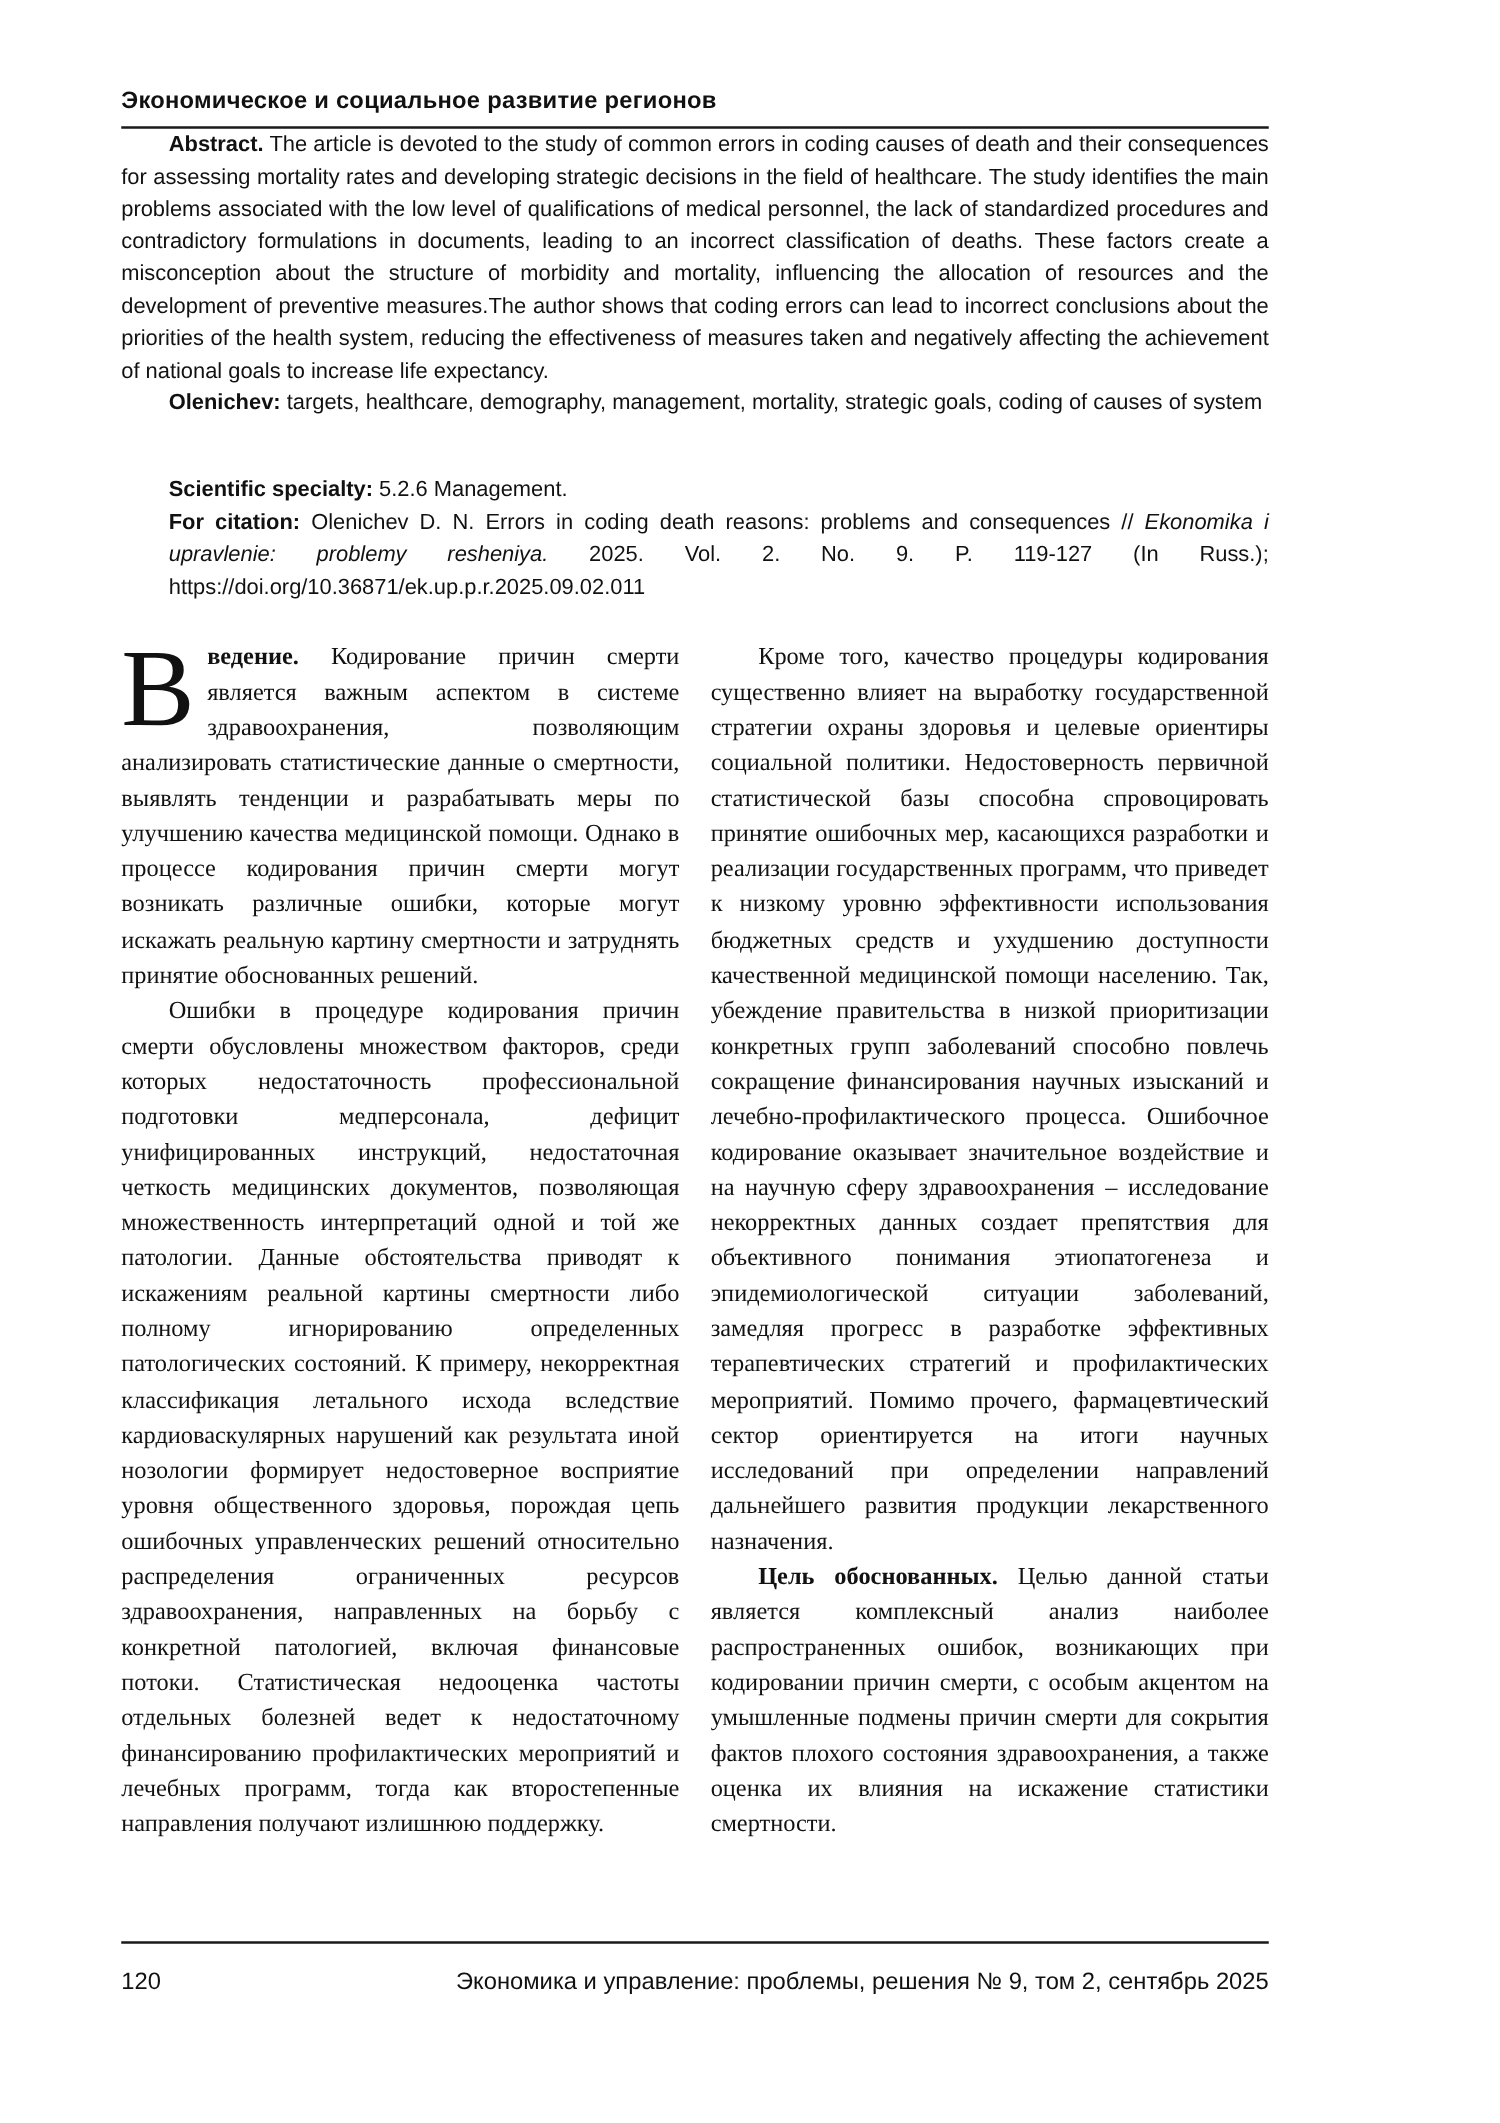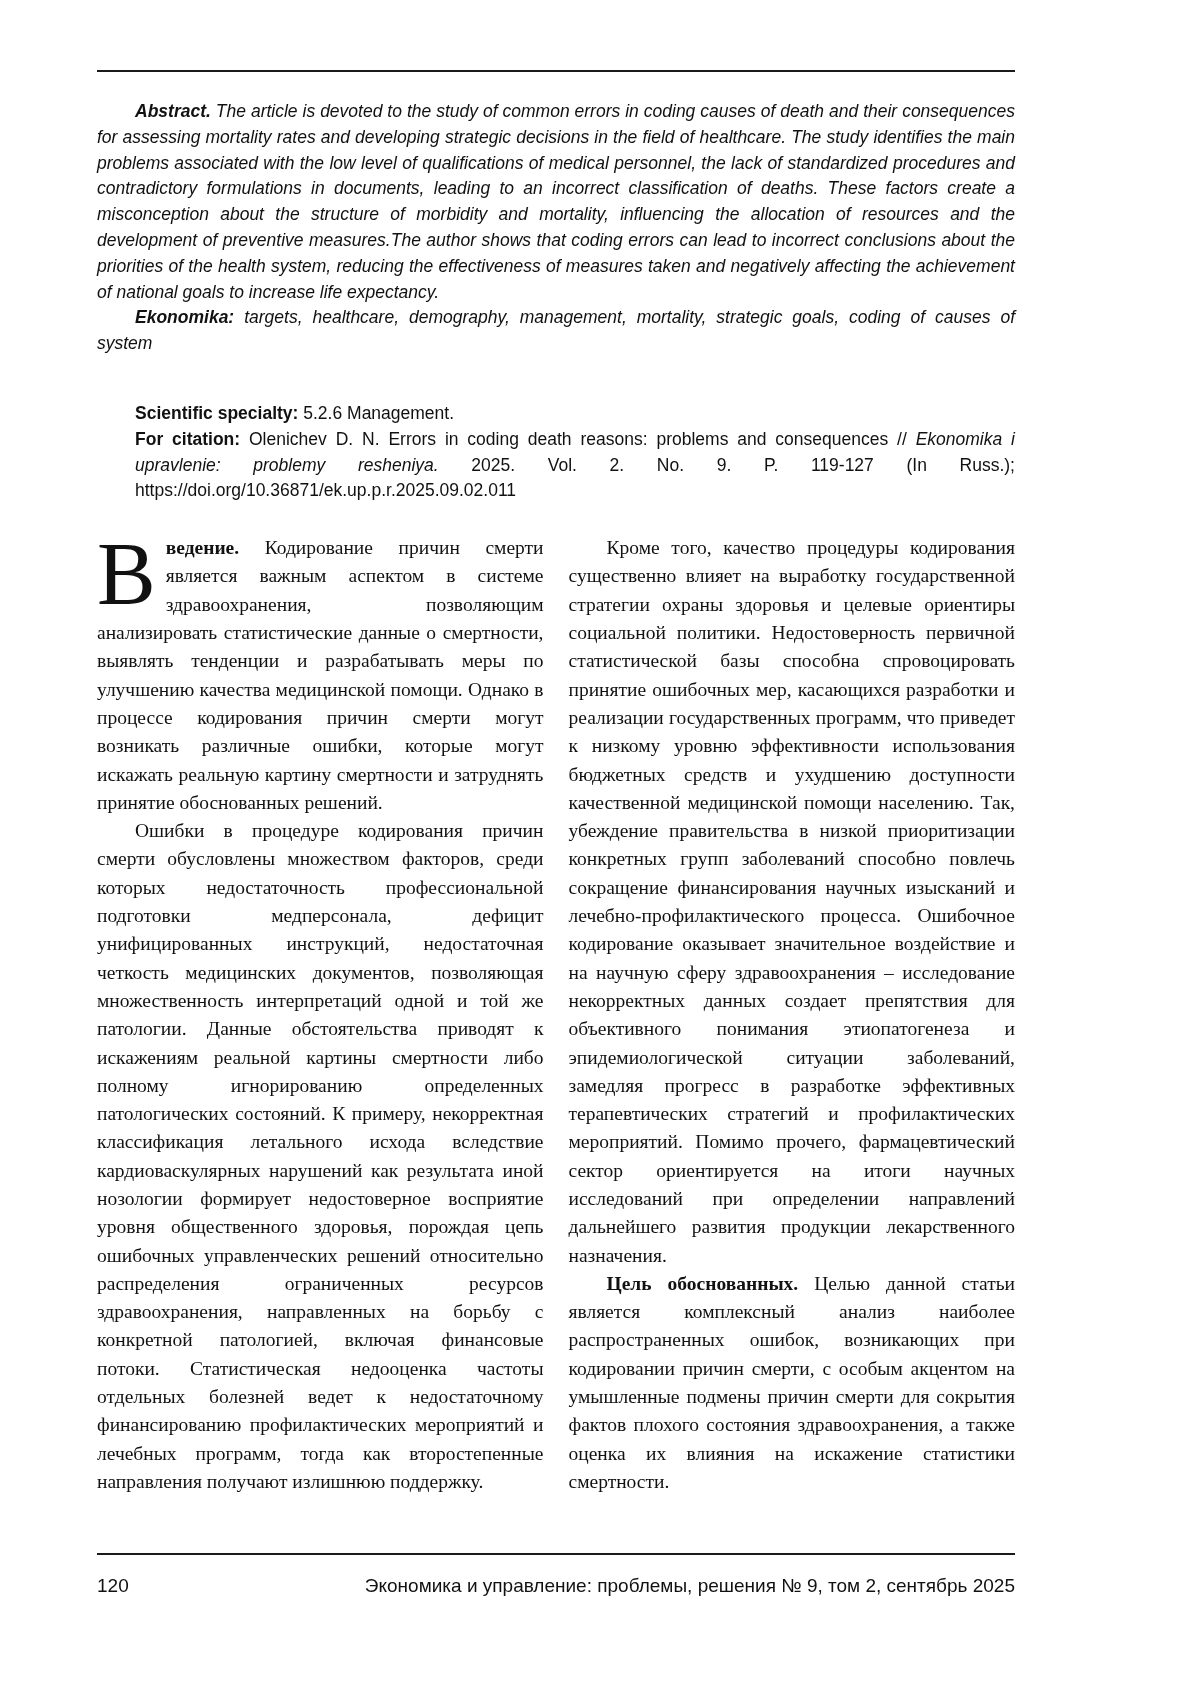--- a/index.html
+++ b/index.html
@@ -30,22 +30,20 @@
     background: #1a1a1a;
     width: 100%;
   }
   .front-matter {
     font-family: "Liberation Sans", sans-serif;
     font-size: 17.5px;
     line-height: 25.8px;
     text-align: justify;
   }
   .abstract-block {
-    margin-top: 27px;
-    font-style: italic;
   }
   .abstract-block p { text-indent: 38px; }
   .b { font-weight: bold; }
   .specialty-block {
     margin-top: 44px;
     margin-left: 38px;
     font-style: normal;
   }
   .citation-block {
     margin-left: 38px;
@@ -85,26 +83,27 @@
     padding-top: 20px;
     font-family: "Liberation Sans", sans-serif;
     font-size: 19px;
   }
 </style>
 </head>
 <body>
 
 <div class="page">
 
+  <div class="running-header">Экономическое и социальное развитие регионов</div>
   <div class="rule"></div>
 
   <div class="front-matter">
     <div class="abstract-block">
       <p><span class="b">Abstract.</span><span> The article is devoted to the study of common errors in coding causes of death and their consequences for assessing mortality rates and developing strategic decisions in the field of healthcare. The study identifies the main problems associated with the low level of qualifications of medical personnel, the lack of standardized procedures and contradictory formulations in documents, leading to an incorrect classification of deaths. These factors create a misconception about the structure of morbidity and mortality, influencing the allocation of resources and the development of preventive measures.The author shows that coding errors can lead to incorrect conclusions about the priorities of the health system, reducing the effectiveness of measures taken and negatively affecting the achievement of national goals to increase life expectancy.</span></p>
-      <p><span class="b">Ekonomika:</span><span> targets, healthcare, demography, management, mortality, strategic goals, coding of causes of system</span></p>
+      <p><span class="b">Olenichev:</span><span> targets, healthcare, demography, management, mortality, strategic goals, coding of causes of system</span></p>
     </div>
 
     <div class="specialty-block">
       <p><span class="b">Scientific specialty:</span><span> 5.2.6 Management.</span></p>
     </div>
 
     <div class="citation-block">
       <p><span class="b">For citation:</span><span> Olenichev D. N. Errors in coding death reasons: problems and consequences // </span><span class="journal-italic">Ekonomika i upravlenie: problemy resheniya.</span><span> 2025. Vol. 2. No. 9. P. 119-127 (In Russ.); https://doi.org/10.36871/ek.up.p.r.2025.09.02.011</span></p>
     </div>
   </div>

